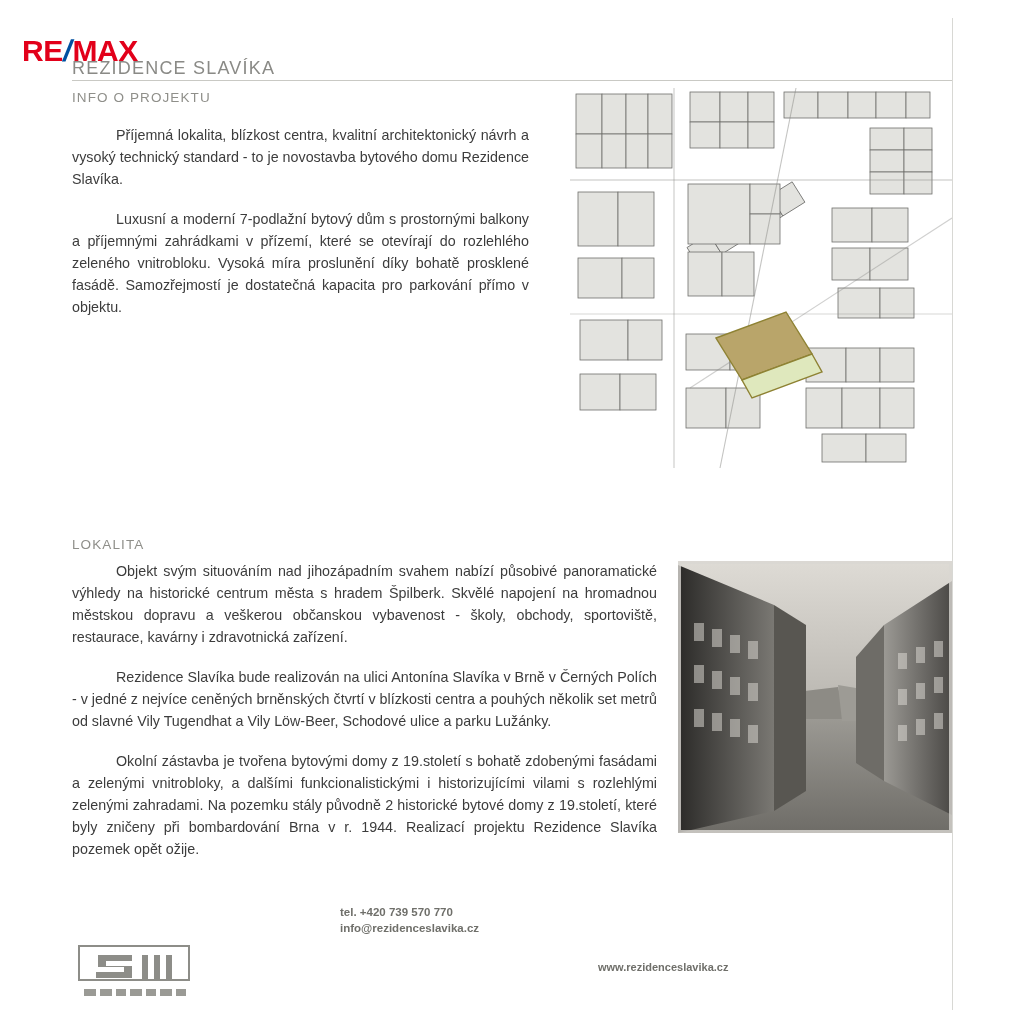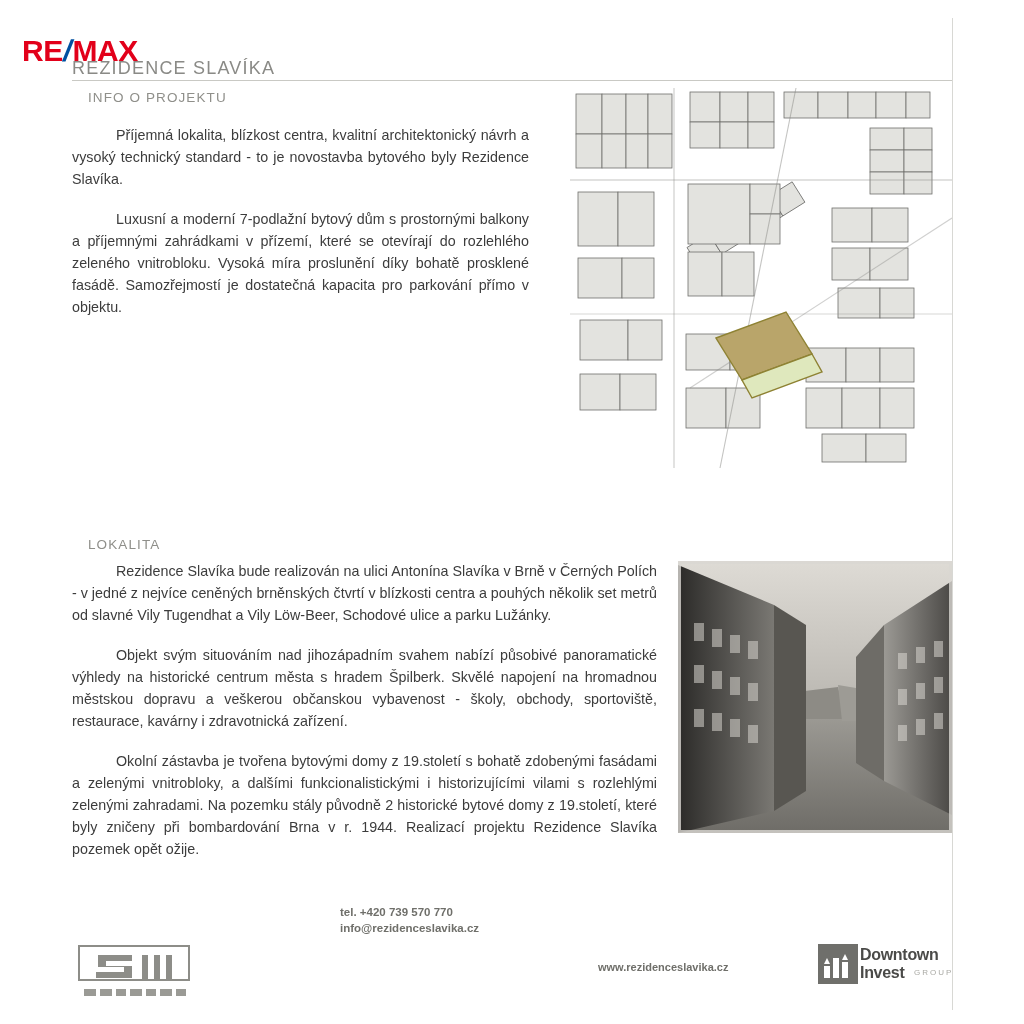--- a/index.html
+++ b/index.html
@@ -53,21 +53,20 @@
     width: 1px; height: 992px;
     background: #d8d8d4;
   }
 
   
   .section-label {
     position: absolute;
     font-size: 13.5px;
     letter-spacing: 1.1px;
     color: #8f8f8a;
-    margin-left: 16px;
   }
   #label-info { left: 72px; top: 90px; }
   #label-lokalita { left: 72px; top: 537px; text-align: center; }
 
   
   .textcol {
     position: absolute;
     font-size: 14.3px;
     line-height: 22px;
     color: #3c3c3c;
@@ -149,21 +148,21 @@
 
   <div class="brand">
     <span class="re">RE</span><span class="slash">/</span><span class="max">MAX</span>
   </div>
   <div class="project-title">REZIDENCE SLAVÍKA</div>
   <div class="header-rule"></div>
   <div class="right-rule"></div>
 
   <div class="section-label" id="label-info">INFO O PROJEKTU</div>
   <div class="textcol" id="info-text">
-    <p>Příjemná lokalita, blízkost centra, kvalitní architektonický návrh a vysoký technický standard - to je novostavba bytového byly Rezidence Slavíka.</p>
+    <p>Příjemná lokalita, blízkost centra, kvalitní architektonický návrh a vysoký technický standard - to je novostavba bytového domu Rezidence Slavíka.</p>
     <p>Luxusní a moderní 7-podlažní bytový dům s prostornými balkony a příjemnými zahrádkami v přízemí, které se otevírají do rozlehlého zeleného vnitrobloku. Vysoká míra proslunění díky bohatě prosklené fasádě. Samozřejmostí je dostatečná kapacita pro parkování přímo v objektu.</p>
   </div>
 
   <div id="siteplan">
     <svg width="382" height="380" viewBox="0 0 382 380" xmlns="http://www.w3.org/2000/svg">
       <rect x="0" y="0" width="382" height="380" fill="#ffffff"></rect>
       <g fill="#e3e3df" stroke="#6f6f6c" stroke-width="0.8">
 
         <rect x="6" y="6" width="26" height="40"></rect>
         <rect x="32" y="6" width="24" height="40"></rect>
@@ -250,22 +249,22 @@
 
       <g>
         <polygon points="146,250 216,224 242,266 172,292" fill="#b9a56a" stroke="#8e8233" stroke-width="1.4"></polygon>
         <polygon points="172,292 242,266 252,284 182,310" fill="#dfe8bd" stroke="#8e8233" stroke-width="1.4"></polygon>
       </g>
     </svg>
   </div>
 
   <div class="section-label" id="label-lokalita">LOKALITA</div>
   <div class="textcol" id="lokalita-text">
+    <p>Objekt svým situováním nad jihozápadním svahem nabízí působivé panoramatické výhledy na historické centrum města s hradem Špilberk. Skvělé napojení na hromadnou městskou dopravu  a veškerou občanskou vybavenost - školy, obchody, sportoviště, restaurace, kavárny i zdravotnická zařízení.</p>
     <p>Rezidence Slavíka bude realizován na ulici Antonína Slavíka v Brně v Černých Polích - v jedné z nejvíce ceněných brněnských čtvrtí v blízkosti centra a pouhých několik set metrů od slavné Vily Tugendhat a Vily Löw-Beer, Schodové ulice a parku Lužánky.</p>
-    <p>Objekt svým situováním nad jihozápadním svahem nabízí působivé panoramatické výhledy na historické centrum města s hradem Špilberk. Skvělé napojení na hromadnou městskou dopravu  a veškerou občanskou vybavenost - školy, obchody, sportoviště, restaurace, kavárny i zdravotnická zařízení.</p>
     <p>Okolní zástavba je tvořena bytovými domy z 19.století s bohatě zdobenými fasádami a zelenými vnitrobloky, a dalšími funkcionalistickými i historizujícími vilami s rozlehlými zelenými zahradami. Na pozemku stály původně 2 historické bytové domy z 19.století, které byly zničeny při bombardování Brna v r. 1944. Realizací projektu Rezidence Slavíka pozemek opět ožije.</p>
   </div>
 
   <div id="photo">
     <svg width="274" height="272" viewBox="0 0 274 272" xmlns="http://www.w3.org/2000/svg">
       <defs>
         <linearGradient id="sky" x1="0" y1="0" x2="0" y2="1">
           <stop offset="0%" stop-color="#dedbd5"></stop>
           <stop offset="100%" stop-color="#b9b6b0"></stop>
         </linearGradient>
@@ -348,31 +347,14 @@
     </svg>
   </div>
 
   <div class="footer-contact">
     <div>tel. +420 739 570 770</div>
     <div>info@rezidenceslavika.cz</div>
   </div>
 
   <div class="footer-web">www.rezidenceslavika.cz</div>
 
-  <div class="footer-dt">
-    <svg width="40" height="40" viewBox="0 0 40 40" xmlns="http://www.w3.org/2000/svg" style="position:absolute;left:0;top:0;">
-      <rect x="0" y="0" width="40" height="40" fill="#6f6f6b"></rect>
-      <g fill="#ffffff">
-        <rect x="6" y="22" width="6" height="12"></rect>
-        <polygon points="15,14 21,14 21,34 15,34"></polygon>
-        <rect x="24" y="18" width="6" height="16"></rect>
-        <polygon points="6,20 12,20 9,14"></polygon>
-        <polygon points="24,16 30,16 27,10"></polygon>
-      </g>
-    </svg>
-    <div class="dt-text">
-      <div>Downtown</div>
-      <div>Invest</div>
-    </div>
-    <div class="dt-sub">GROUP</div>
-  </div>
 
 </div>
 
 </body></html>

